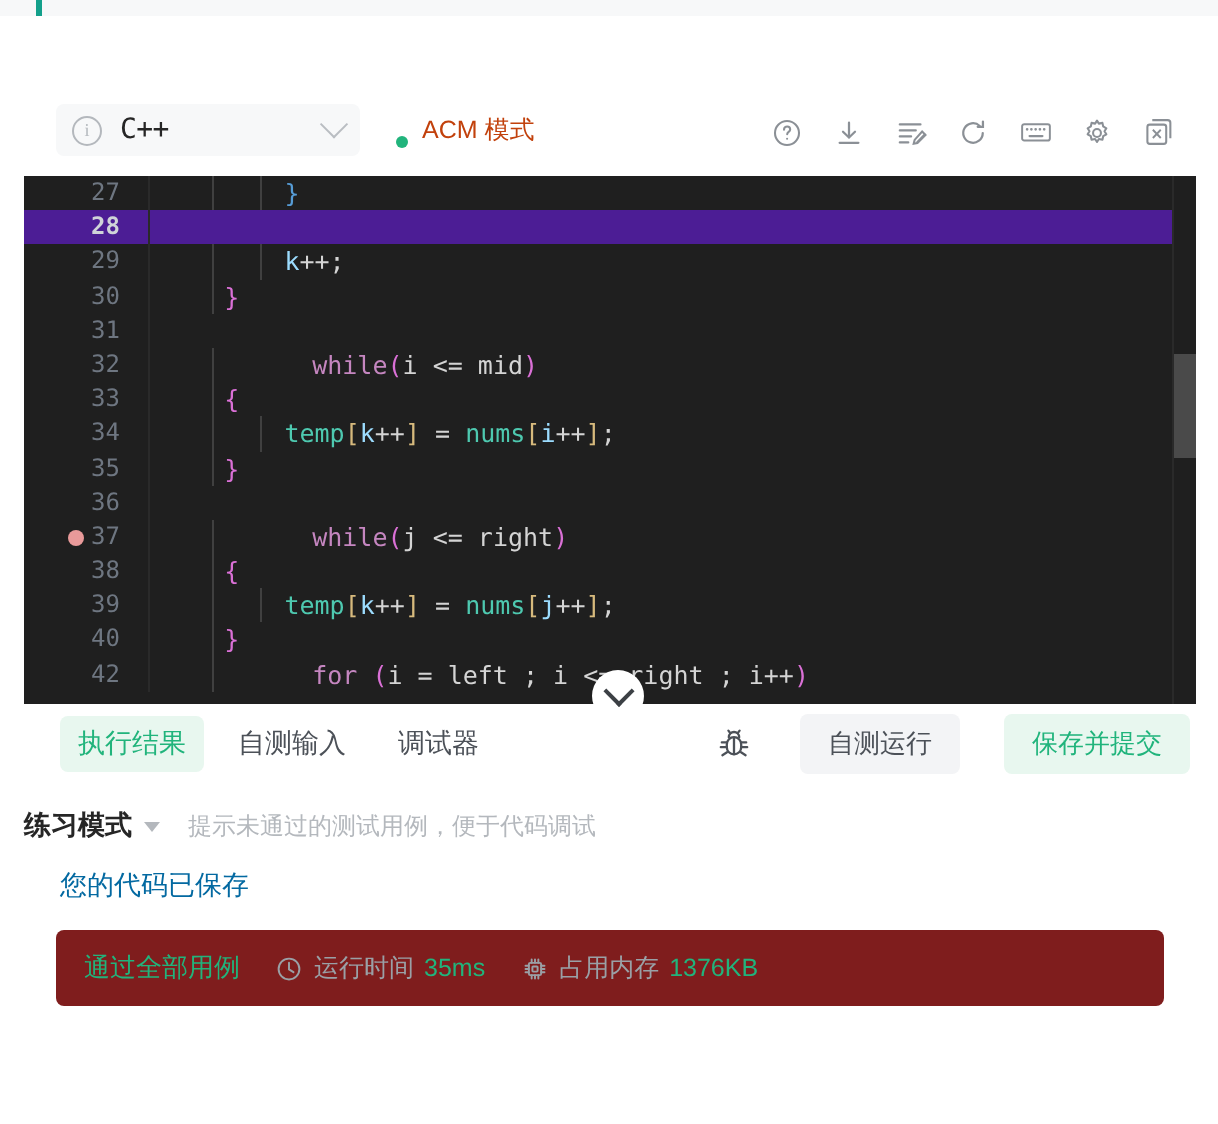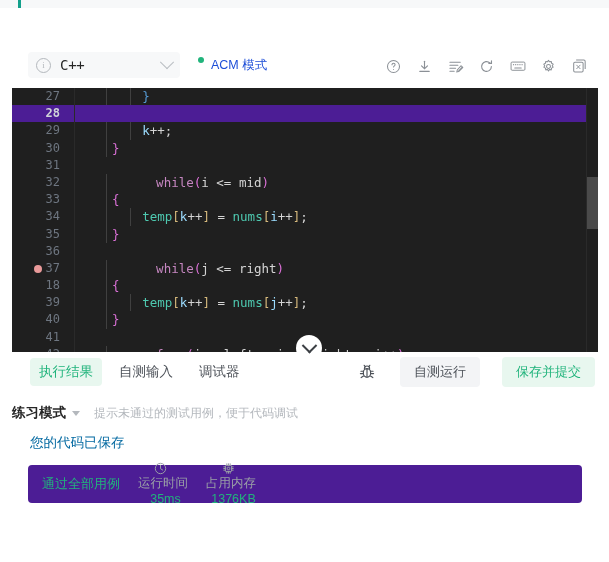--- a/index.html
+++ b/index.html
@@ -73,23 +73,23 @@
     margin-left: auto;
     width: 9px; height: 9px;
     border-right: 1.4px solid #b9bdc2;
     border-bottom: 1.4px solid #b9bdc2;
     transform: rotate(45deg) translate(-2px,-2px);
   }
   .acm-mode {
     position: absolute;
     left: 198px; top: 49px;
     display: flex;
-    align-items: flex-start;
+    align-items: flex-end;
     font-size: 12.5px;
-    color: #1d4ed8;
+    color: #c2410c;
     cursor: pointer;
   }
   .acm-dot {
     width: 6px; height: 6px;
     border-radius: 50%;
     background: #21b47c;
     margin-right: 7px;
   }
   .tool-icons {
     position: absolute;
@@ -316,39 +316,38 @@
     left: 30px; top: 82px;
     font-size: 13.5px;
     color: #0369a1;
   }
 
   
   .result-box {
     position: absolute;
     left: 28px; top: 113px;
     width: 554px; height: 38px;
-    background: #4c1d95;
+    background: #7f1d1d;
     border-radius: 4px;
     display: flex;
     align-items: center;
     padding: 0 14px;
     box-sizing: border-box;
   }
   .result-pass {
     font-size: 13px;
     color: #21b47c;
     cursor: pointer;
   }
   .stat {
     display: flex;
     align-items: center;
     margin-left: 18px;
     font-size: 12.5px;
     color: #9aa0a6;
-    flex-direction: column;
   }
   .stat svg { margin-right: 6px; display: block; }
   .stat .num { color: #21b47c; margin-left: 5px; }
 </style>
 </head>
 <body>
 
 <div class="top-strip">
   <div class="top-strip-accent"></div>
 </div>
@@ -426,24 +425,23 @@
       <div class="code-line cur"><span class="ln">28</span><span class="gutter-sep"></span><span class="code-text"></span></div>
       <div class="code-line"><span class="ln">29</span><span class="gutter-sep"></span><span class="indent-guide"></span><span class="indent-guide2"></span><span class="code-text"><span class="o">        </span><span class="v">k</span><span class="o">++;</span></span></div>
       <div class="code-line"><span class="ln">30</span><span class="gutter-sep"></span><span class="indent-guide"></span><span class="code-text"><span class="o">    </span><span class="p">}</span></span></div>
       <div class="code-line"><span class="ln">31</span><span class="gutter-sep"></span><span class="code-text"></span></div>
       <div class="code-line"><span class="ln">32</span><span class="gutter-sep"></span><span class="indent-guide"></span><span class="code-text"><span class="o">    </span><span class="k">while</span><span class="p">(</span><span class="o">i </span><span class="o">&lt;= </span><span class="o">mid</span><span class="p">)</span></span></div>
       <div class="code-line"><span class="ln">33</span><span class="gutter-sep"></span><span class="indent-guide"></span><span class="code-text"><span class="o">    </span><span class="p">{</span></span></div>
       <div class="code-line"><span class="ln">34</span><span class="gutter-sep"></span><span class="indent-guide"></span><span class="indent-guide2"></span><span class="code-text"><span class="o">        </span><span class="f">temp</span><span class="y">[</span><span class="v">k</span><span class="o">++</span><span class="y">]</span><span class="o"> = </span><span class="f">nums</span><span class="y">[</span><span class="v">i</span><span class="o">++</span><span class="y">]</span><span class="o">;</span></span></div>
       <div class="code-line"><span class="ln">35</span><span class="gutter-sep"></span><span class="indent-guide"></span><span class="code-text"><span class="o">    </span><span class="p">}</span></span></div>
       <div class="code-line"><span class="ln">36</span><span class="gutter-sep"></span><span class="code-text"></span></div>
       <div class="code-line"><span class="ln">37</span><span class="bp"></span><span class="gutter-sep"></span><span class="indent-guide"></span><span class="code-text"><span class="o">    </span><span class="k">while</span><span class="p">(</span><span class="o">j </span><span class="o">&lt;= </span><span class="o">right</span><span class="p">)</span></span></div>
-      <div class="code-line"><span class="ln">18</span><span class="gutter-sep"></span><span class="indent-guide"></span><span class="code-text"><span class="o">    </span><span class="p">{</span></span></div>
+      <div class="code-line"><span class="ln">38</span><span class="gutter-sep"></span><span class="indent-guide"></span><span class="code-text"><span class="o">    </span><span class="p">{</span></span></div>
       <div class="code-line"><span class="ln">39</span><span class="gutter-sep"></span><span class="indent-guide"></span><span class="indent-guide2"></span><span class="code-text"><span class="o">        </span><span class="f">temp</span><span class="y">[</span><span class="v">k</span><span class="o">++</span><span class="y">]</span><span class="o"> = </span><span class="f">nums</span><span class="y">[</span><span class="v">j</span><span class="o">++</span><span class="y">]</span><span class="o">;</span></span></div>
       <div class="code-line"><span class="ln">40</span><span class="gutter-sep"></span><span class="indent-guide"></span><span class="code-text"><span class="o">    </span><span class="p">}</span></span></div>
-      <div class="code-line"><span class="ln">41</span><span class="gutter-sep"></span><span class="code-text"></span></div>
       <div class="code-line"><span class="ln">42</span><span class="gutter-sep"></span><span class="indent-guide"></span><span class="code-text"><span class="o">    </span><span class="k">for</span><span class="o"> </span><span class="p">(</span><span class="o">i = left ; i &lt;= right ; i++</span><span class="p">)</span></span></div>
     </div>
   <div class="editor-scroll-track">
     <div class="editor-scroll-thumb"></div>
   </div>
   <div class="editor-right-edge"></div>
 </div>
 
 <div class="collapse-btn">
   <span class="chev-thick"></span>

